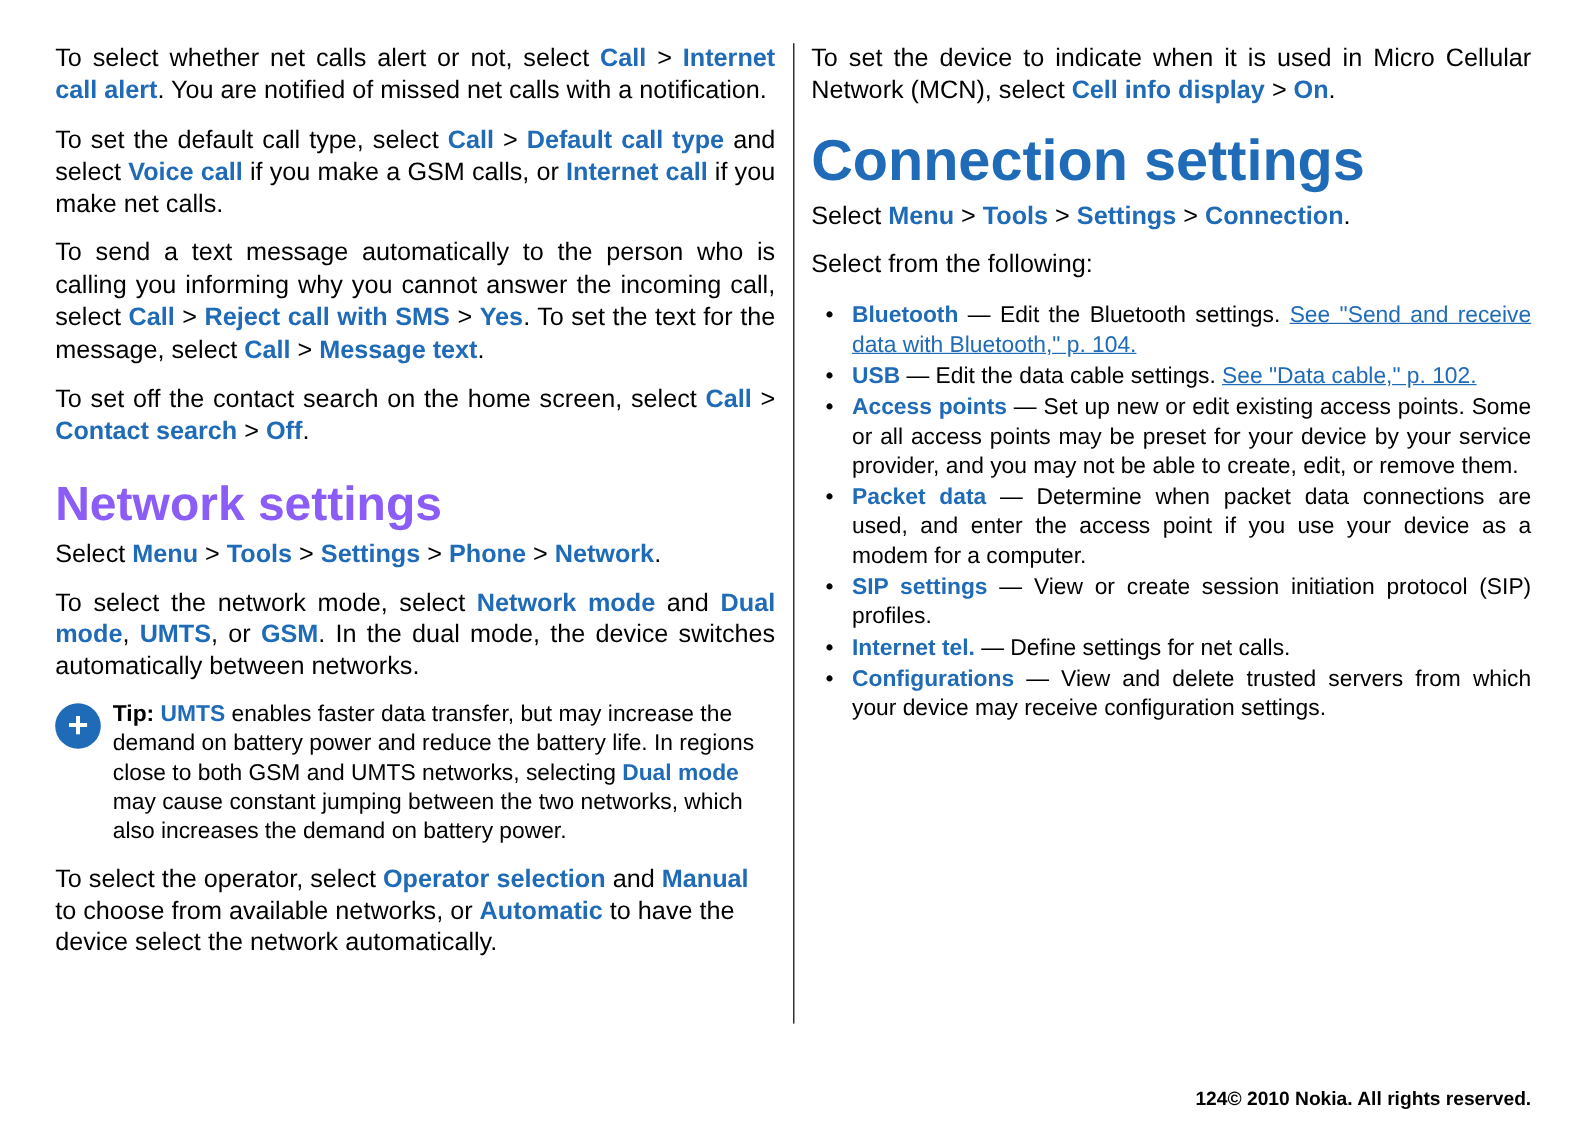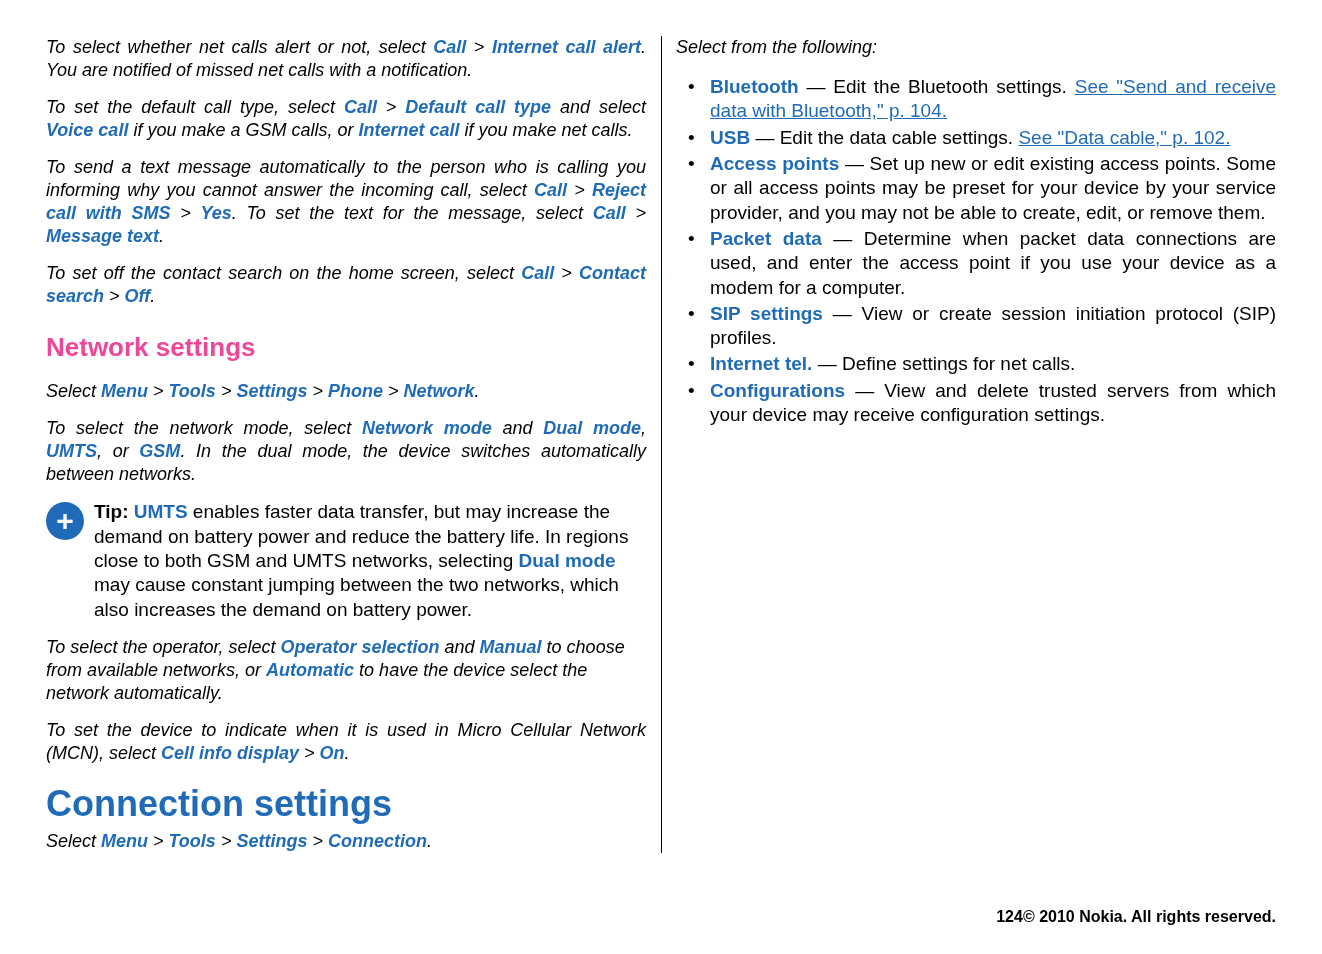--- a/index.html
+++ b/index.html
@@ -14,32 +14,32 @@
     position: relative;
   }
   .page {
     padding: 36px 46px 0 46px;
     column-count: 2;
     column-gap: 30px;
     column-rule: 1px solid #000;
     height: 853px;
     column-fill: auto;
   }
-  p { margin: 0 0 14px 0; font-size: 18px; line-height: 1.28; font-style: italic; }
+  p { margin: 0 0 14px 0; font-size: 21px; line-height: 1.28; }
   .b { color: #1f6bb7; font-weight: bold; }
   .link { color: #1f6bb7; text-decoration: underline; }
   h2 {
-    color: #ec4899;
-    font-size: 26px;
+    color: #8b5cf6;
+    font-size: 40px;
     font-weight: bold;
-    margin: 24px 0 17px 0;
+    margin: 24px 0 6px 0;
   }
   h1 {
     color: #1f6bb7;
-    font-size: 36px;
+    font-size: 48px;
     font-weight: bold;
     margin: 19px 0 6px 0;
     line-height: 1.1;
   }
   .tipbox { display: flex; gap: 10px; margin-bottom: 14px; }
   .tipicon {
     flex: 0 0 auto;
     width: 38px; height: 38px;
     border-radius: 50%;
     background: #1f6bb7;

